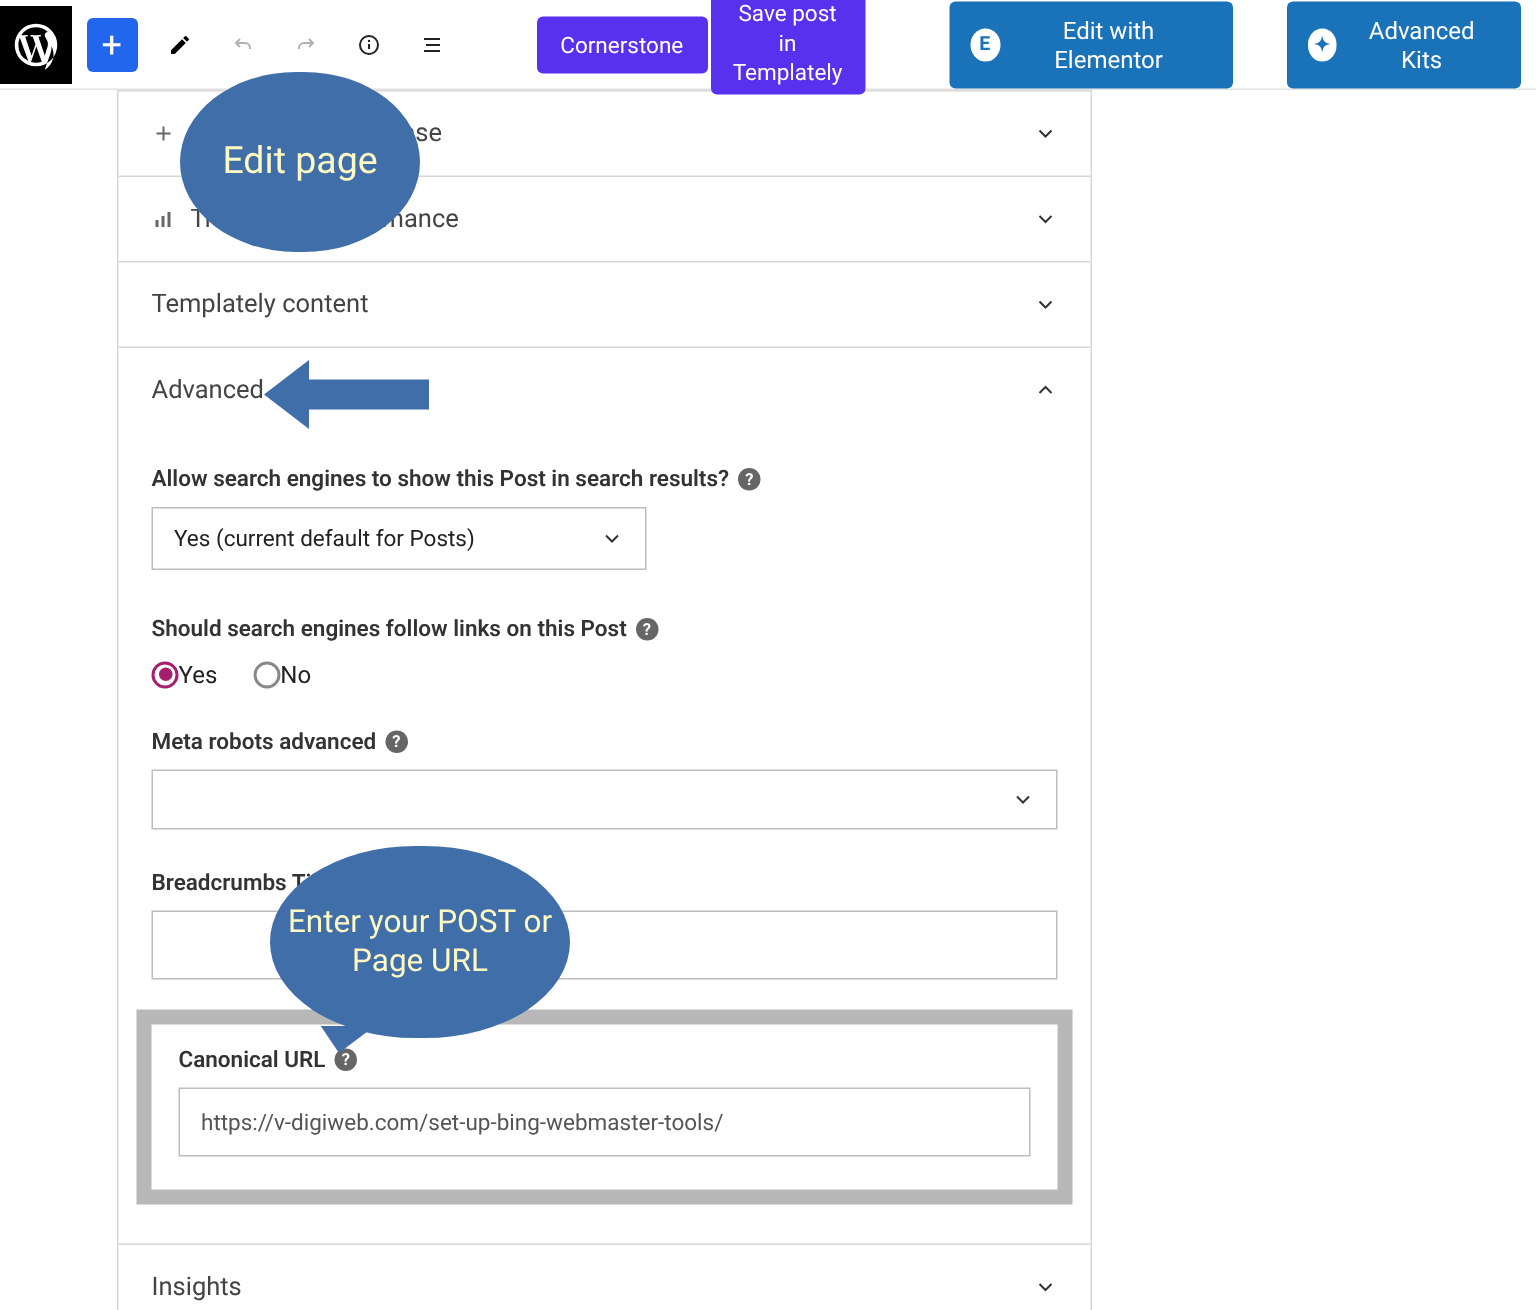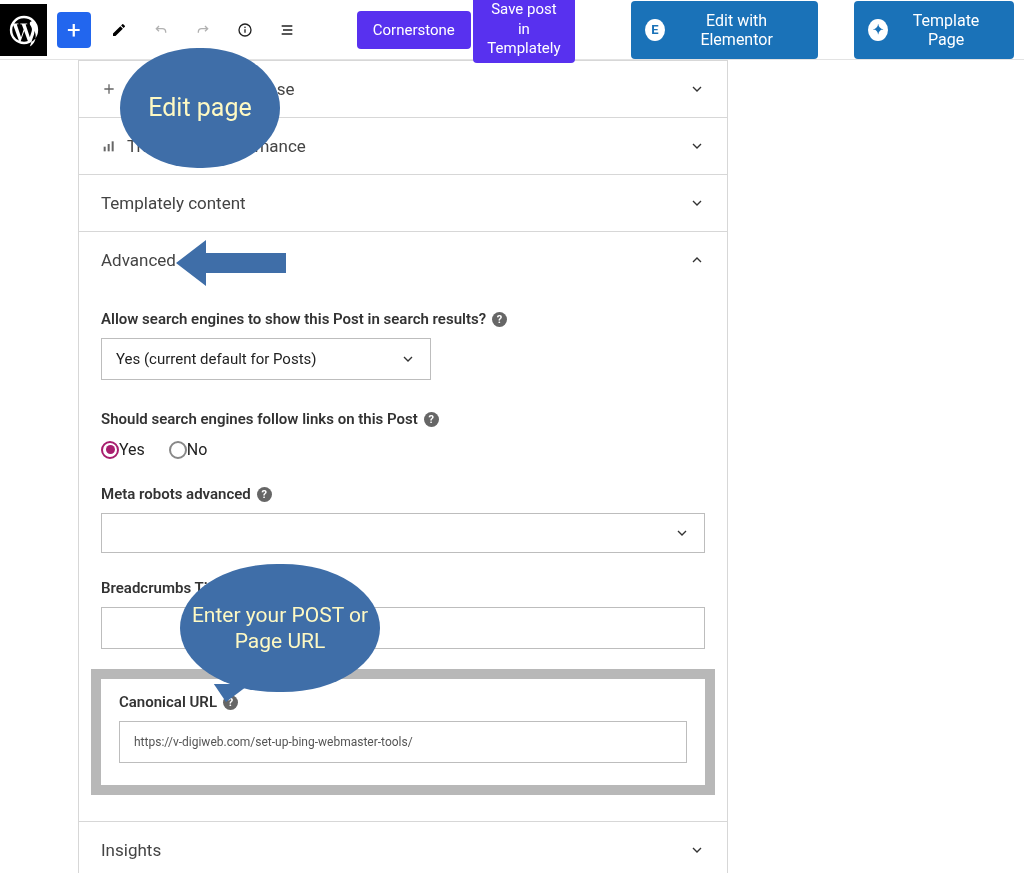--- a/index.html
+++ b/index.html
@@ -37,21 +37,21 @@
   .sec-head .title{font-size:17px;color:#444;display:flex;align-items:center;gap:10px;}
   .chev{width:16px;height:16px;}
   .chev svg{width:16px;height:16px;stroke:#333;fill:none;stroke-width:2;}
   .mini-icon{width:16px;height:16px;color:#666;}
   .mini-icon svg{width:16px;height:16px;}
   .sec-body{padding:4px 22px 26px;}
   .field-lbl{font-weight:600;font-size:15px;color:#333;margin-top:18px;display:flex;align-items:center;gap:6px;}
   .help{display:inline-flex;width:15px;height:15px;border-radius:50%;background:#666;color:#fff;align-items:center;justify-content:center;font-size:11px;font-weight:bold;}
   .select-box{border:1px solid #bdbdbd;padding:11px 14px;margin-top:10px;display:flex;align-items:center;justify-content:space-between;font-size:15px;cursor:pointer;width:330px;}
   .select-full{width:100%;}
-  .input-box{border:1px solid #bdbdbd;padding:13px 14px;margin-top:10px;font-size:12px;width:100%;color:#555;}
+  .input-box{border:1px solid #bdbdbd;padding:13px 14px;margin-top:10px;font-size:15px;width:100%;color:#555;}
   .radio-row{display:flex;gap:24px;margin-top:12px;align-items:center;}
   .radio{display:flex;align-items:center;gap:0;cursor:pointer;}
   .radio .dot{width:18px;height:18px;border:2px solid #888;border-radius:50%;display:inline-flex;align-items:center;justify-content:center;}
   .radio.sel .dot{border-color:var(--radio-accent);}
   .radio.sel .dot::after{content:"";width:9px;height:9px;border-radius:50%;background:var(--radio-accent);}
   .canonical-frame{border:10px solid #b8b8b8;padding:14px 18px 22px;margin:20px -10px 0;}
   
   .callout{position:absolute;background:var(--callout-blue);color:#fef9c3;border-radius:50%;display:flex;align-items:center;justify-content:center;text-align:center;font-size:25px;line-height:1.25;width:160px;height:120px;}
   .callout.c1{left:120px;top:48px;border-radius:80px/62px;}
   .callout.c2{left:180px;top:564px;width:200px;height:128px;border-radius:100px/66px;font-size:21px;}
@@ -105,21 +105,21 @@
     <button class="tb-btn templately">Cornerstone</button>
     <button class="tb-btn save-templately">Save post in Templately</button>
     <div class="gap-big"></div>
     <button class="tb-btn elementor">
       <span class="e-icon">E</span>
       <span>Edit with Elementor</span>
     </button>
     <div class="spacer"></div>
     <button class="tb-btn elementor kits">
       <span class="e-icon">✦</span>
-      <span>Template Page</span>
+      <span>Advanced Kits</span>
     </button>
   </div>
 
   <div class="panel">
 
     <div class="section">
       <div class="sec-head">
         <span class="title">
           <span class="mini-icon"><svg viewBox="0 0 24 24">
                 <path stroke="currentColor" stroke-width="2" d="M12 5v14M5 12h14" fill="none"></path>

